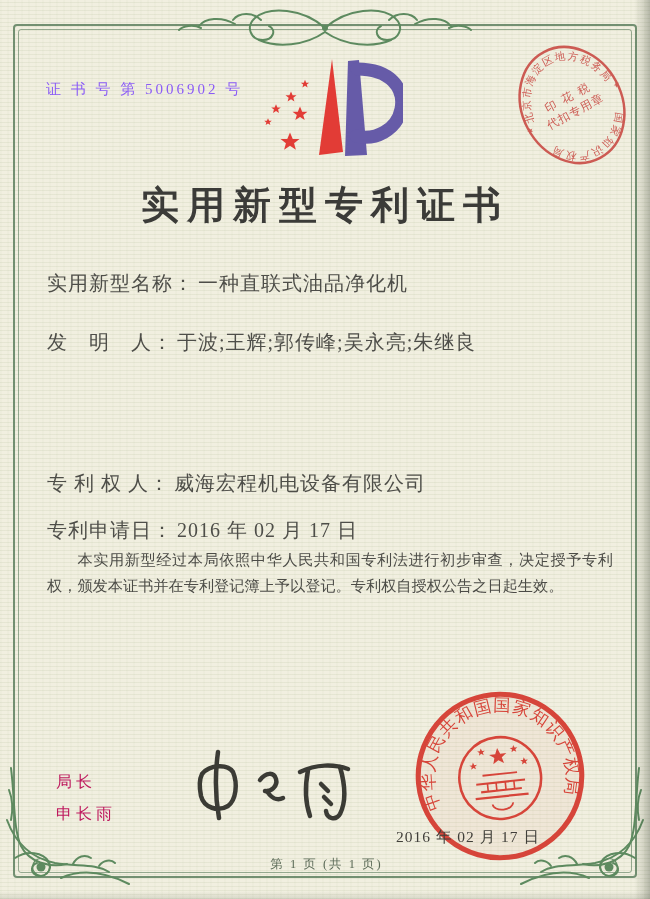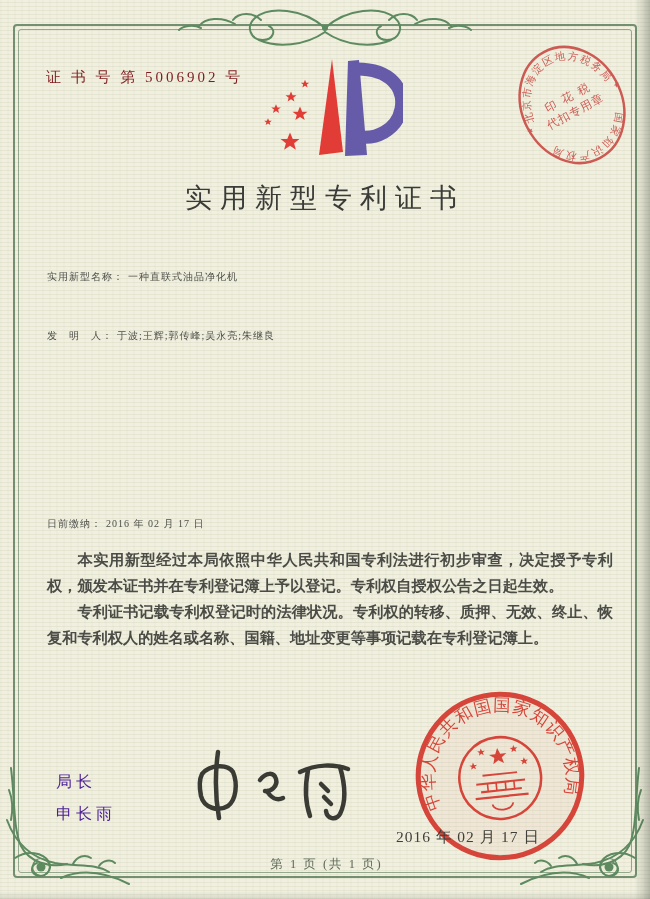--- a/index.html
+++ b/index.html
@@ -22,44 +22,44 @@
     position:absolute;left:3px;right:3px;top:3px;bottom:3px;
     border:1px solid rgba(72,112,77,0.55);border-radius:3px;
   }
   .top-motif{position:absolute;left:165px;top:2px;width:320px;height:50px;z-index:2;}
   .corner{position:absolute;width:130px;height:130px;z-index:2;}
   .corner-bl{left:3px;bottom:3px;}
   .corner-br{right:3px;bottom:3px;transform:scaleX(-1);}
   .ornament{stroke:#5d8a5f;fill:none;stroke-width:2;stroke-linecap:round;}
 
   .cert-number{
-    position:absolute;left:46px;top:68px;z-index:3;
-    font-size:15px;letter-spacing:3px;color:#7f1d1d;
+    position:absolute;left:46px;top:80px;z-index:3;
+    font-size:15px;letter-spacing:3px;color:#8b5cf6;
   }
   .logo{position:absolute;left:253px;top:56px;width:150px;height:110px;z-index:3;}
   .title{
     position:absolute;left:0;right:0;top:180px;z-index:3;text-align:center;
-    font-size:27px;font-weight:400;letter-spacing:8px;color:#3b3b38;
+    font-size:38px;font-weight:700;letter-spacing:8px;color:#3b3b38;
   }
   .field{
     position:absolute;left:47px;right:38px;z-index:3;
-    font-size:10px;color:#4e4e49;letter-spacing:1px;white-space:nowrap;
+    font-size:20px;color:#4e4e49;letter-spacing:1px;white-space:nowrap;
   }
   .f0{top:270px}.f1{top:329px}.f2{top:376px}.f3{top:423px}.f4{top:470px}.f5{top:517px}
   .field .val{margin-left:4px;}
 
   .paragraphs{
     position:absolute;left:47px;right:37px;top:547px;z-index:3;
     font-size:15.2px;line-height:26px;color:#4c4c47;text-align:justify;
   }
-  .paragraphs p{margin:0;text-indent:2em;font-weight:bold;}
+  .paragraphs p{margin:0;text-indent:2em;}
 
   .director{
     position:absolute;left:56px;top:766px;z-index:3;
-    font-size:16px;letter-spacing:4px;color:#4c1d95;line-height:32px;
+    font-size:16px;letter-spacing:4px;color:#be185d;line-height:32px;
   }
   .signature{position:absolute;left:188px;top:740px;width:178px;height:88px;z-index:3;}
   .signature path{stroke:#3b3b35;stroke-width:4.5;fill:none;stroke-linecap:round;stroke-linejoin:round;}
 
   .seal{position:absolute;left:408px;top:684px;width:184px;height:184px;z-index:4;transform:rotate(-6deg);opacity:0.93;}
   .seal-date{
     position:absolute;left:396px;top:827px;z-index:5;
     font-size:15.5px;letter-spacing:1px;color:#403f3a;white-space:nowrap;
   }
   .stamp{position:absolute;left:502px;top:30px;width:140px;height:150px;z-index:4;transform:rotate(-28deg);opacity:0.85;}
@@ -155,27 +155,29 @@
   </svg>
 
   <div class="title">实用新型专利证书</div>
 
   <div class="field f0">
     <span class="lbl">实用新型名称：</span><span class="val">一种直联式油品净化机</span>
   </div>
   <div class="field f1">
     <span class="lbl">发　明　人：</span><span class="val">于波;王辉;郭传峰;吴永亮;朱继良</span>
   </div>
+  <div class="field f4">
+    <span class="lbl">专 利 权 人：</span><span class="val">威海宏程机电设备有限公司</span>
+  </div>
   <div class="field f5">
-    <span class="lbl">日前缴纳：</span><span class="val">2016 年 02 月 17 日</span>
+    <span class="lbl">专利申请日：</span><span class="val">2016 年 02 月 17 日</span>
   </div>
 
   <div class="paragraphs">
     <p>本实用新型经过本局依照中华人民共和国专利法进行初步审查，决定授予专利权，颁发本证书并在专利登记簿上予以登记。专利权自授权公告之日起生效。</p>
-    <p>专利证书记载专利权登记时的法律状况。专利权的转移、质押、无效、终止、恢复和专利权人的姓名或名称、国籍、地址变更等事项记载在专利登记簿上。</p>
   </div>
 
   <div class="director">
     <div>局长</div>
     <div>申长雨</div>
   </div>
 
   <svg class="signature" viewBox="0 0 178 88">
     <path d="M30 12 C27 34 27 56 31 78"></path>
     <path d="M14 34 C22 24 40 24 45 32 C50 44 48 60 40 66 C30 72 16 68 13 56 C11 46 12 38 14 34"></path>

